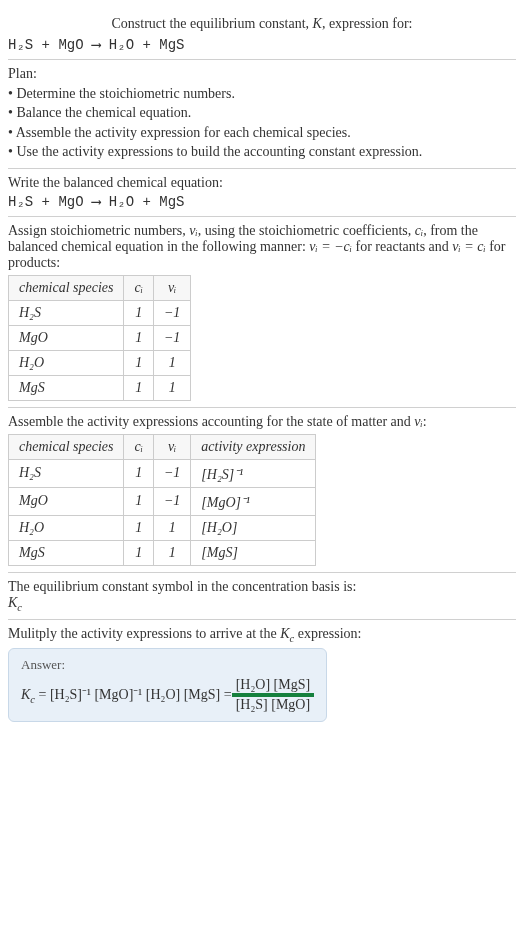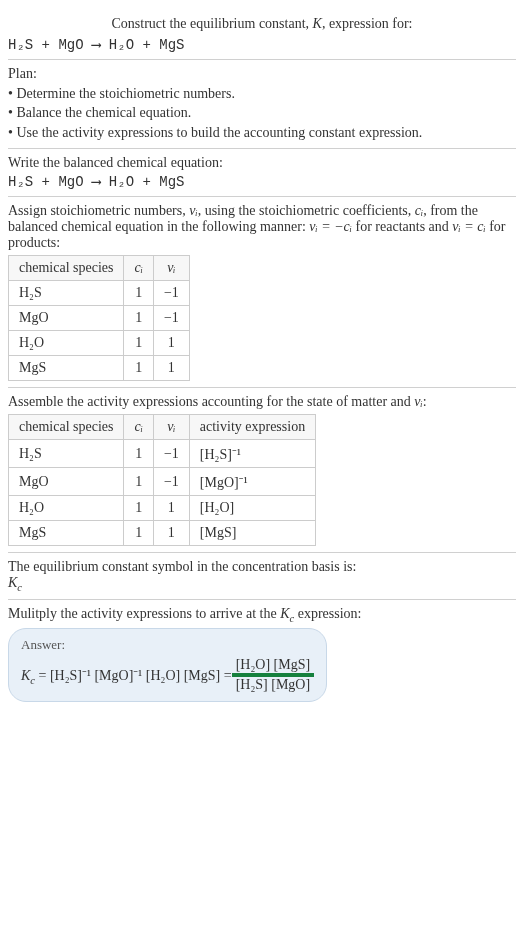--- a/index.html
+++ b/index.html
@@ -45,31 +45,32 @@
     }
     table {
       border-collapse: collapse;
       margin-top: 4px;
     }
     th, td {
       border: 1px solid #ccc;
       padding: 4px 10px;
       text-align: left;
       font-weight: normal;
+      font-style: italic;
     }
     th {
       background: #f7f7f7;
     }
     td.center, th.center {
       text-align: center;
     }
     .answer-box {
       background: #e8f0f8;
       border: 1px solid #c8d8e8;
-      border-radius: 18px;
+      border-radius: 6px;
       padding: 8px 12px;
       margin-top: 4px;
       display: inline-block;
     }
     .answer-label {
       font-size: 13px;
       color: #555;
       margin-bottom: 4px;
     }
     .frac {
@@ -100,20 +101,21 @@
   <div class="prompt">
     <span>Construct the equilibrium constant, </span><span class="italic">K</span><span>, expression for:</span>
   </div>
   <div class="equation">H₂S + MgO ⟶ H₂O + MgS</div>
 </div>
 
 <div class="section">
   <div class="plan-title">Plan:</div>
   <div class="plan-item">• Determine the stoichiometric numbers.</div>
   <div class="plan-item">• Balance the chemical equation.</div>
+  <div class="plan-item">• Assemble the activity expression for each chemical species.</div>
   <div class="plan-item">• Use the activity expressions to build the accounting constant expression.</div>
 </div>
 
 <div class="section">
   <div>Write the balanced chemical equation:</div>
   <div class="equation">H₂S + MgO ⟶ H₂O + MgS</div>
 </div>
 
 <div class="section">
   <div>

